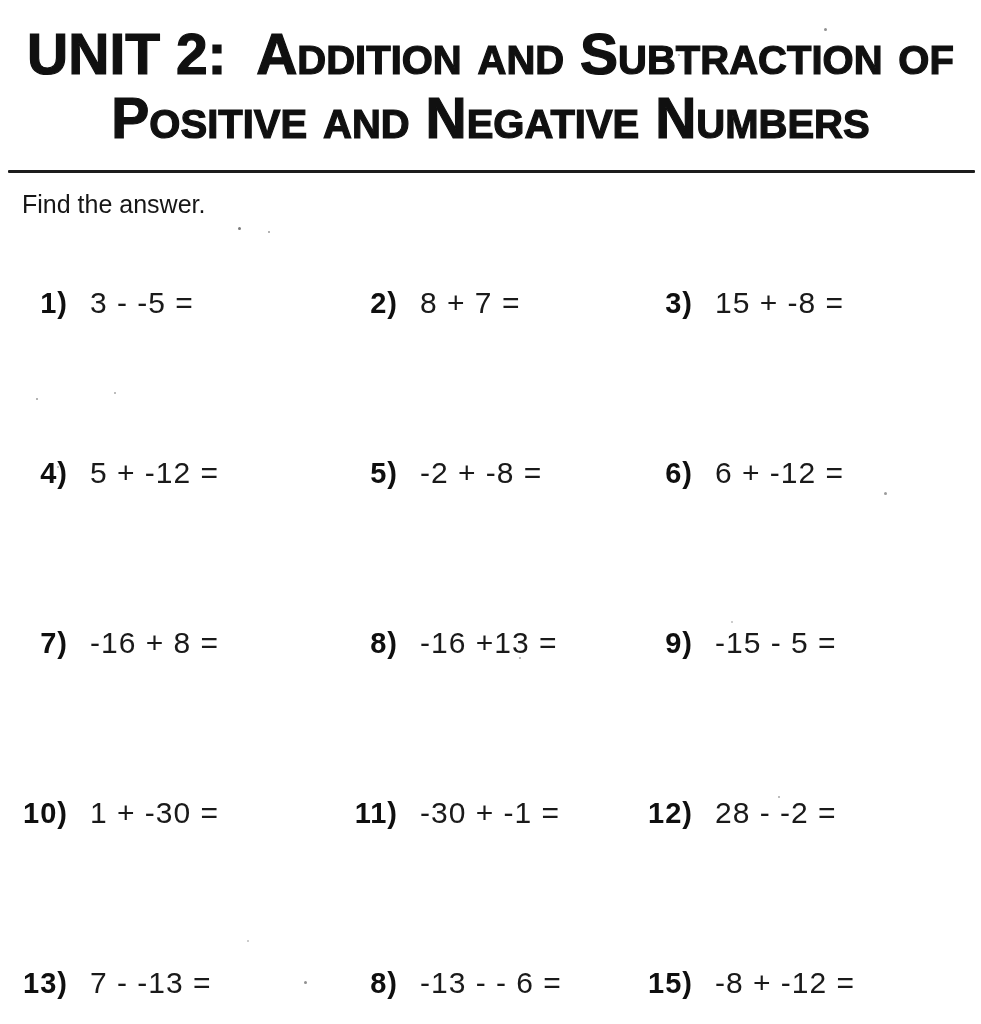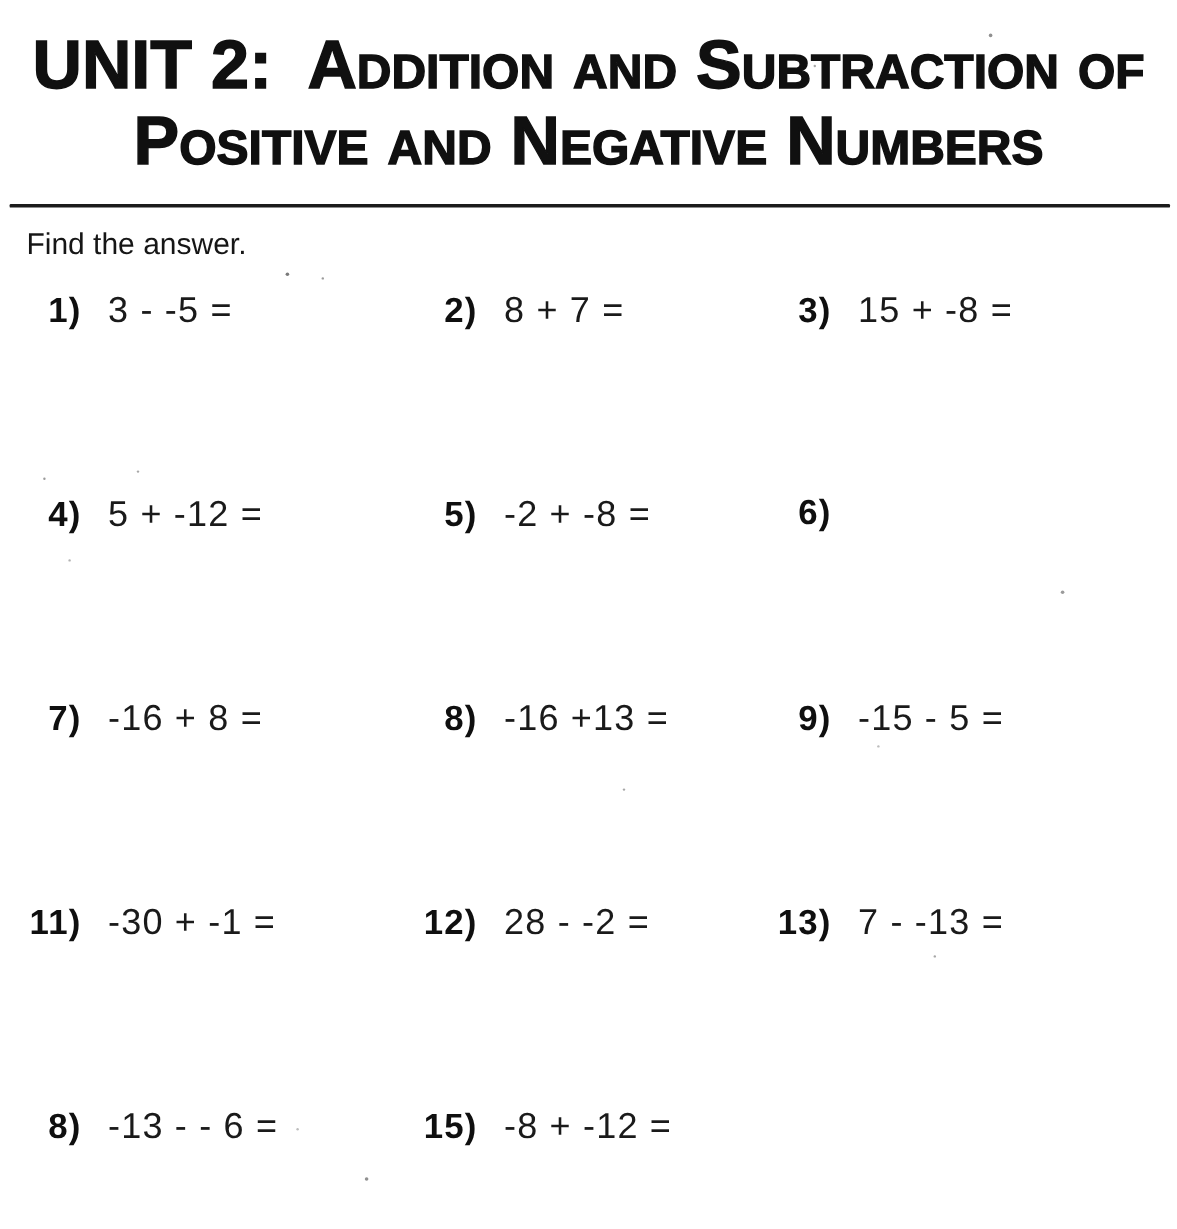--- a/index.html
+++ b/index.html
@@ -70,20 +70,21 @@
     font-size: 29px;
     letter-spacing: 1px;
     color: #0f0f0f;
   }
   .pexpr {
     margin-left: 22px;
     font-size: 30px;
     letter-spacing: 1px;
     color: #1a1a1a;
     white-space: pre;
+    margin-top: 44px;
   }
   
   .speck {
     position: absolute;
     background: #222;
     border-radius: 50%;
   }
 </style>
 </head>
 <body>
@@ -115,32 +116,37 @@
       <div class="problem">
         <span class="pnum">4)</span>
         <span class="pexpr">5 + -12 =</span>
       </div>
       <div class="problem">
         <span class="pnum">5)</span>
         <span class="pexpr">-2 + -8 =</span>
       </div>
       <div class="problem">
         <span class="pnum">6)</span>
+        <span class="pexpr">6 + -12 =</span>
       </div>
       <div class="problem">
         <span class="pnum">7)</span>
         <span class="pexpr">-16 + 8 =</span>
       </div>
       <div class="problem">
         <span class="pnum">8)</span>
         <span class="pexpr">-16 +13 =</span>
       </div>
       <div class="problem">
         <span class="pnum">9)</span>
         <span class="pexpr">-15 - 5 =</span>
+      </div>
+      <div class="problem">
+        <span class="pnum">10)</span>
+        <span class="pexpr">1 + -30 =</span>
       </div>
       <div class="problem">
         <span class="pnum">11)</span>
         <span class="pexpr">-30 + -1 =</span>
       </div>
       <div class="problem">
         <span class="pnum">12)</span>
         <span class="pexpr">28 - -2 =</span>
       </div>
       <div class="problem">

